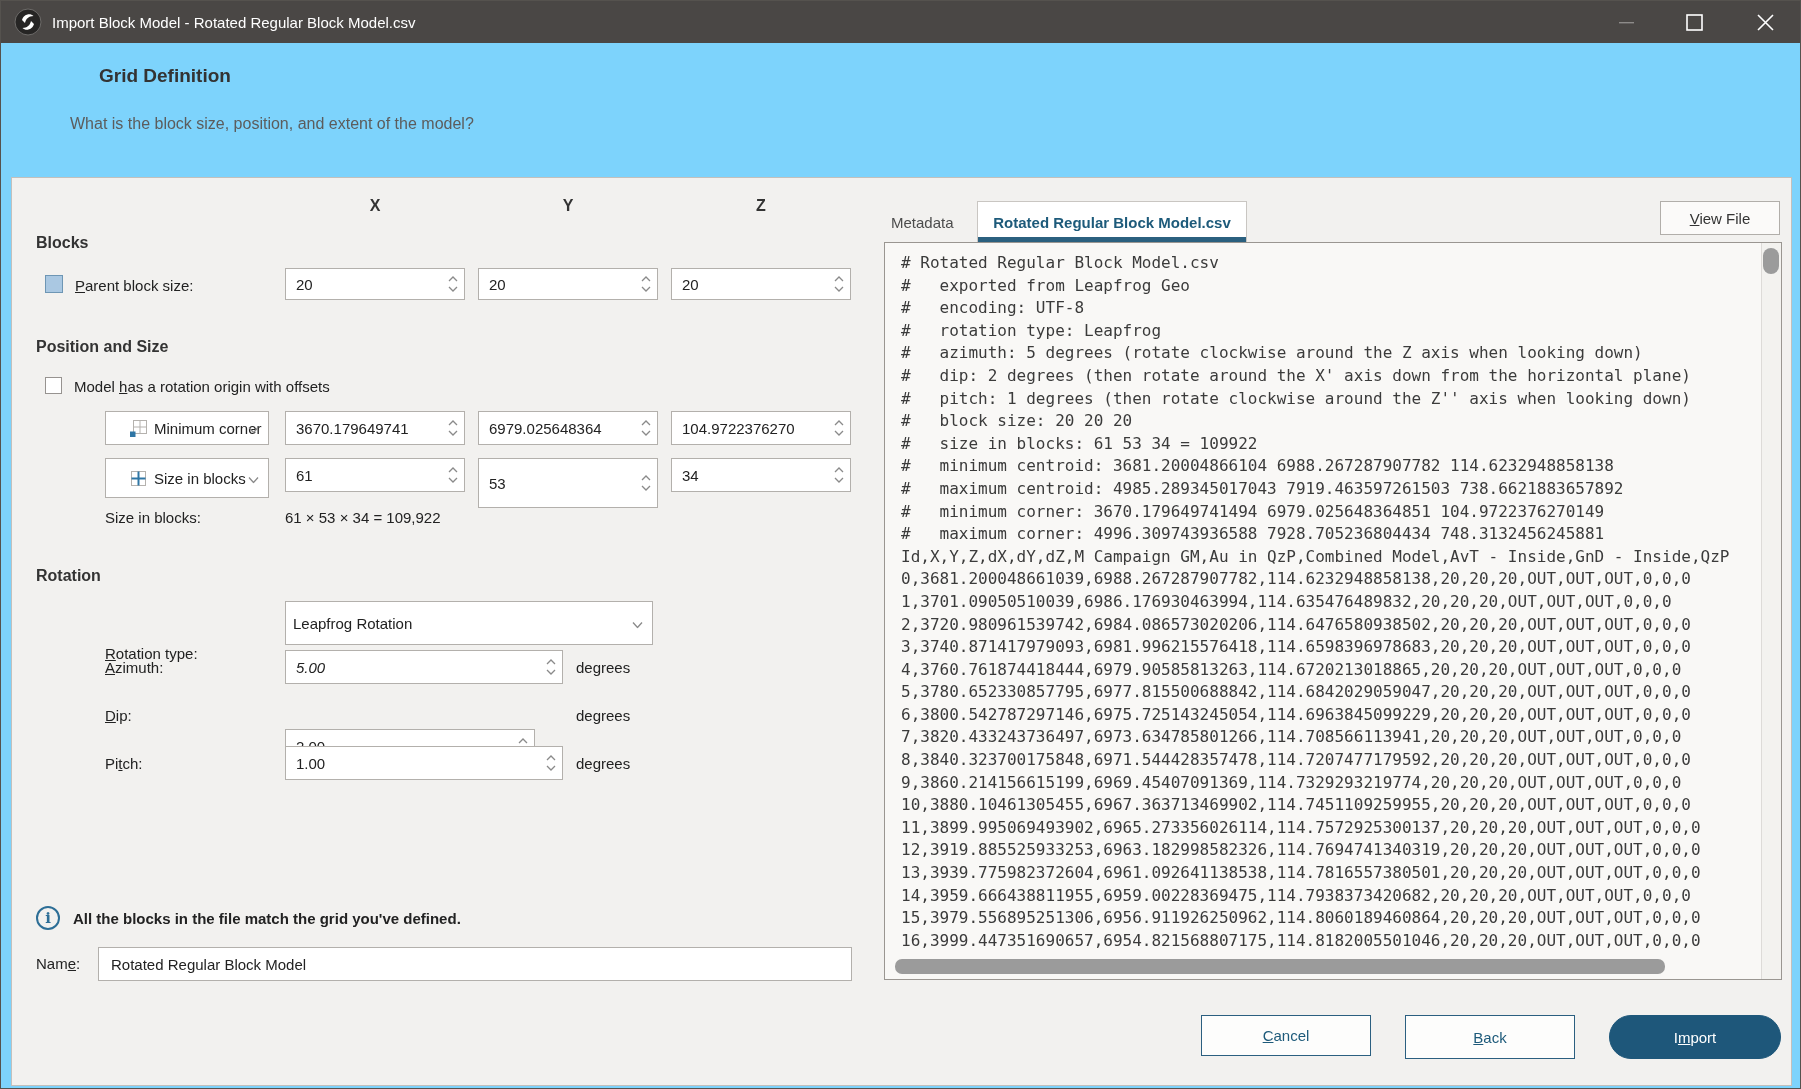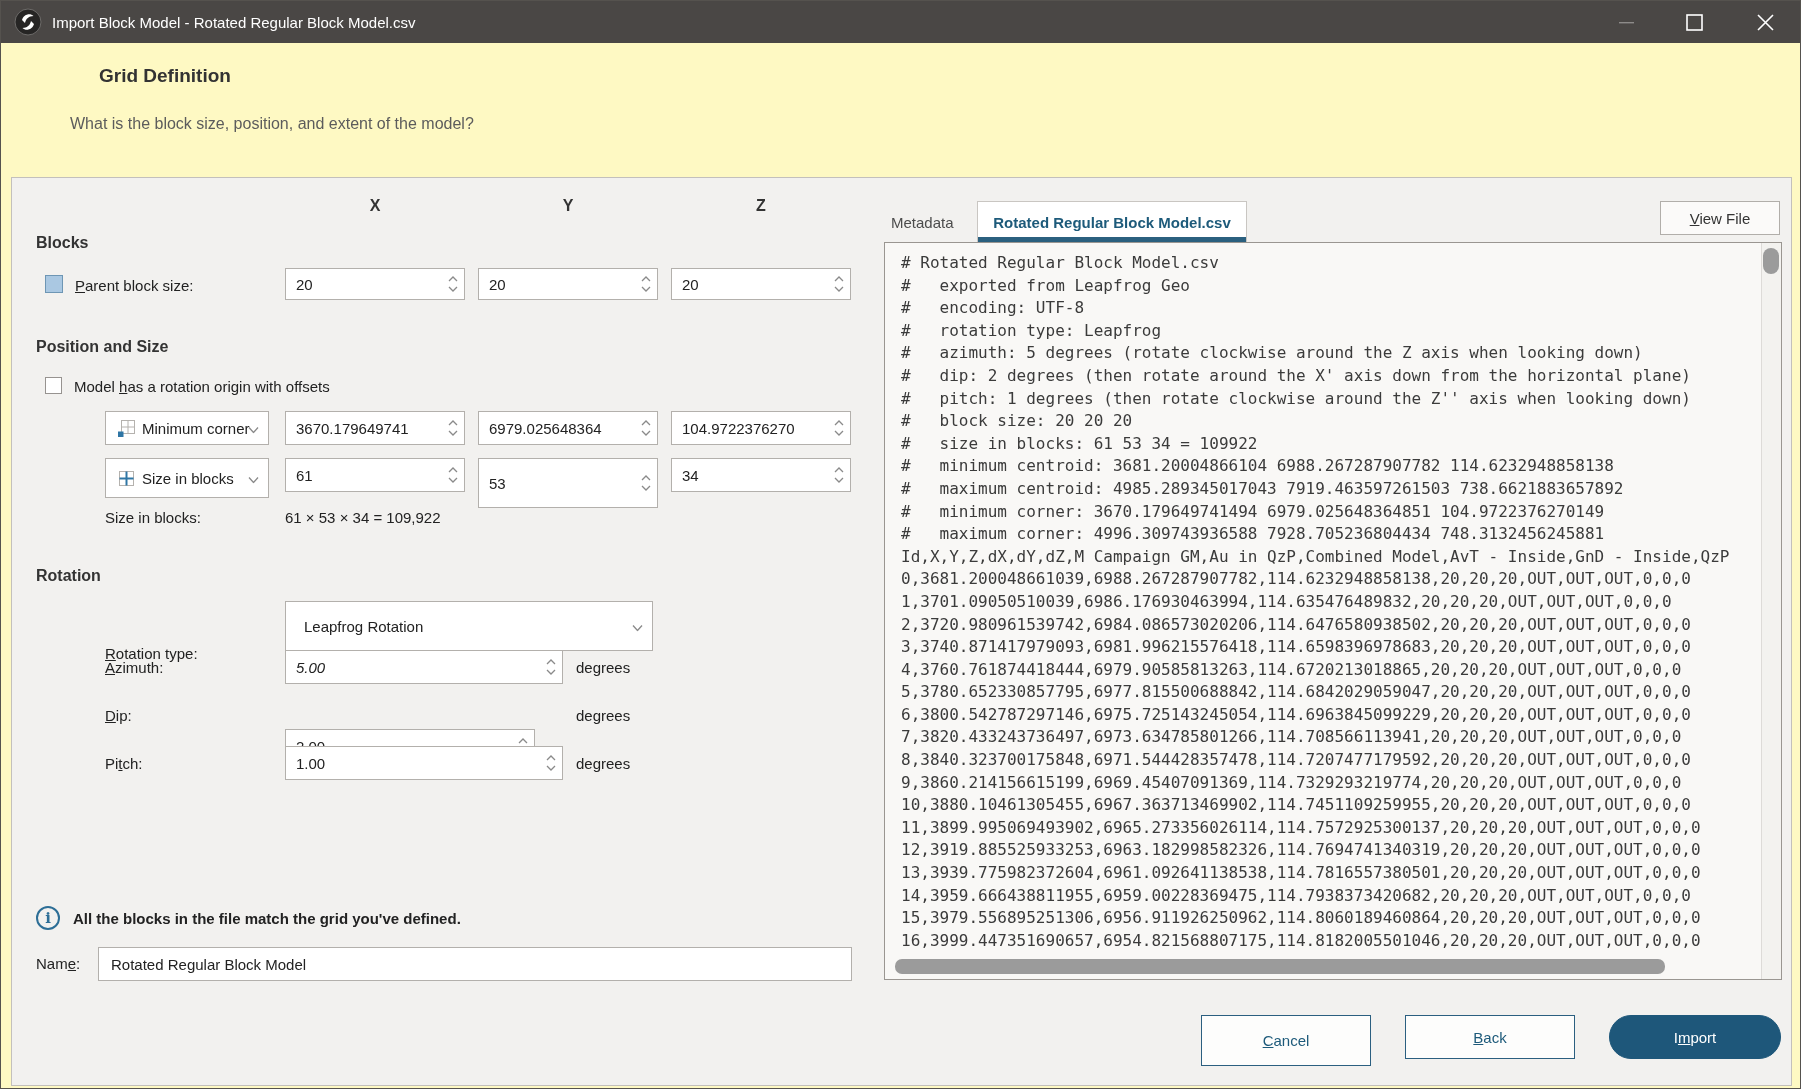--- a/index.html
+++ b/index.html
@@ -1,17 +1,17 @@
 <!DOCTYPE html>
 <html><head>
 <meta charset="utf-8">
 <style>
   html,body { margin:0; padding:0; background:#888; }
   .window {
-    position:relative; width:1801px; height:1089px; background:#fef9c3;
+    position:relative; width:1801px; height:1089px; background:#7dd3fc;
     font-family:"Liberation Sans",sans-serif; overflow:hidden;
     border:1px solid #55524e; box-sizing:border-box;
   }
   
   .titlebar { position:absolute; left:0; top:0; width:100%; height:42px; background:#4a4745; display:flex; align-items:center; }
   .titlebar .app-title { color:#ffffff; font-size:15px; margin-left:10px; }
   .tb-icon { margin-left:13px; width:28px; height:28px; }
   .win-btn { position:absolute; top:0; width:46px; height:42px; display:flex; align-items:center; justify-content:center; }
   
   .page-title { position:absolute; left:52px; top:64px; font-size:19px; font-weight:bold; color:#333;margin-left:46px; }
@@ -20,21 +20,21 @@
   .content { position:absolute; left:10px; top:176px; width:1781px; height:909px; background:#f2f1ef; border:1px solid #c3c0bc; box-sizing:border-box; }
   .sect { position:absolute; font-size:16px; font-weight:bold; color:#333; }
   .lbl  { position:absolute; font-size:15px; color:#222; }
   .axis-hdr { position:absolute; width:180px; text-align:center; font-size:16px; font-weight:bold; color:#333; }
   .spin, .textinput, .combo {
     position:absolute; background:#fff; border:1px solid #b3b0ac; box-sizing:border-box;
     font-size:15px; color:#222; display:flex; align-items:center; overflow:hidden;
   }
   .spin { padding-left:10px; }
   .textinput { padding-left:12px; }
-  .combo { padding-left:12px; }
+  .combo { padding-left:24px; }
   .spin-arrows { position:absolute; right:6px; top:50%; transform:translateY(-50%); display:flex; flex-direction:column; gap:4px; }
   .combo-arrow { position:absolute; right:9px; top:50%; transform:translateY(-50%); }
   .cb-filled { position:absolute; width:18px; height:18px; background:#aac8e2; border:1px solid #6e96b4; box-sizing:border-box; }
   .cb-empty  { position:absolute; width:17px; height:17px; background:#fff; border:1px solid #979390; box-sizing:border-box; }
   .combo-icon { margin-right:7px; flex:0 0 auto; }
   .info-icon { position:absolute; width:24px; height:24px; border:2px solid #2d6e96; border-radius:50%; box-sizing:border-box;
                color:#2d6e96; font-family:"DejaVu Serif",serif; font-weight:bold; font-size:15px;
                display:flex; align-items:center; justify-content:center; }
   
   .tab-inactive { position:absolute; font-size:15px; color:#4c4c4c; }
@@ -231,21 +231,21 @@
         </svg>
       </span>
   </div>
 
   <div class="lbl" style="left:104px; top:508px;">Size in blocks:</div>
   <div class="lbl" style="left:284px; top:508px;">61 × 53 × 34 = 109,922</div>
 
   <div class="sect" style="left:35px; top:566px;">Rotation</div>
 
   <div class="lbl" style="left:104px; top:608px;margin-top:36px;"><span></span><u>R</u><span>otation type:</span></div>
-  <div class="combo" style="left:284px; top:600px; width:368px; height:50px; padding-left:18px;">
+  <div class="combo" style="left:284px; top:600px; width:368px; height:44px; padding-left:7px;">
     <span>Leapfrog Rotation</span>
     <span class="combo-arrow"><svg width="11" height="7">
           <path d="M1 1 L5.5 6 L10 1" stroke="#8a8a8a" fill="none" stroke-width="1.3"></path>
         </svg></span>
   </div>
 
   <div class="lbl" style="left:104px; top:658px;"><span></span><u>A</u><span>zimuth:</span></div>
   <div class="spin" style="left:284px; top:649px; width:278px; height:34px;font-style:italic;">
     <span>5.00</span>
     <span class="spin-arrows">
@@ -336,21 +336,21 @@
 13,3939.775982372604,6961.092641138538,114.7816557380501,20,20,20,OUT,OUT,OUT,0,0,0
 14,3959.666438811955,6959.00228369475,114.7938373420682,20,20,20,OUT,OUT,OUT,0,0,0
 15,3979.556895251306,6956.911926250962,114.8060189460864,20,20,20,OUT,OUT,OUT,0,0,0
 16,3999.447351690657,6954.821568807175,114.8182005501046,20,20,20,OUT,OUT,OUT,0,0,0</pre>
     <div class="vscroll">
       <div class="vthumb"></div>
     </div>
     <div class="hthumb"></div>
   </div>
 
-  <div class="btn btn-outline" style="left:1200px; top:1014px; width:170px; height:51px;">
+  <div class="btn btn-outline" style="left:1200px; top:1014px; width:170px; height:41px;">
     <span><span></span><u>C</u><span>ancel</span></span>
   </div>
   <div class="btn btn-outline" style="left:1404px; top:1014px; width:170px; height:44px;">
     <span><span></span><u>B</u><span>ack</span></span>
   </div>
   <div class="btn btn-primary" style="left:1608px; top:1014px; width:172px; height:44px;border-radius:22px;">
     <span><span>I</span><u>m</u><span>port</span></span>
   </div>
 
 </div>

